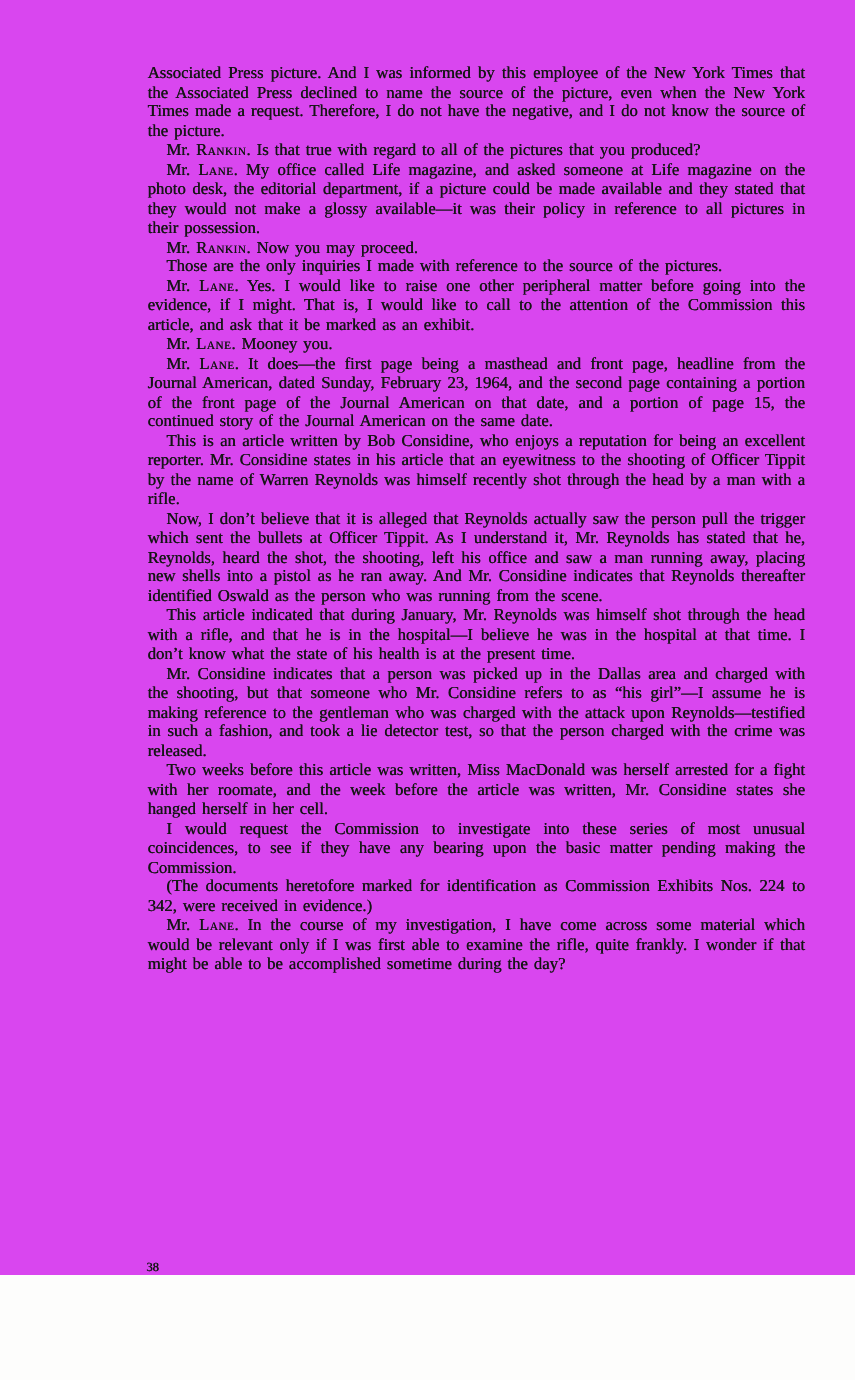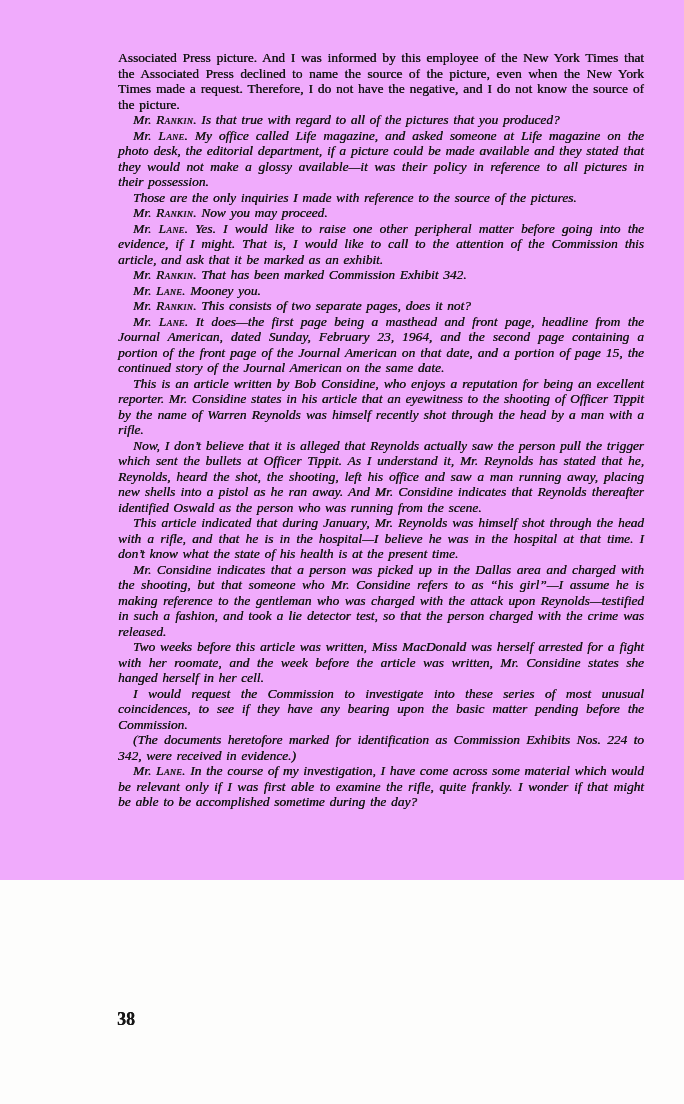--- a/index.html
+++ b/index.html
@@ -6,75 +6,71 @@
     margin: 0;
     padding: 0;
     width: 684px;
     height: 1104px;
     background: #fdfdfc;
     overflow: hidden;
   }
   .page {
     position: relative;
     width: 684px;
-    height: 880px;
-    background: #f0abfc;
+    height: 1020px;
+    background: #d946ef;
     font-family: "Liberation Serif", serif;
     color: #161616;
   }
   .text-block {
     position: absolute;
     left: 118px;
     top: 50px;
     width: 526px;
     font-size: 13.4px;
     line-height: 15.5px;
     text-align: justify;
     word-spacing: 1.4px;
     text-shadow: 0.3px 0 0 currentColor;
   }
   .para {
     margin: 0;
     padding: 0;
   }
   .para.indent {
     text-indent: 15px;
-    font-style: italic;
   }
   .sc {
     font-variant: small-caps;
     letter-spacing: 0.4px;
   }
   .page-number {
     position: absolute;
     left: 117px;
     top: 1009px;
-    font-size: 18px;
+    font-size: 10px;
     text-shadow: 0.3px 0 0 currentColor;
-    font-weight: bold;
   }
 </style>
 </head>
 <body>
 
 <div class="page">
   <div class="text-block" id="paragraphs">
       <p class="para"><span>Associated Press picture. And I was informed by this employee of the New York Times that the Associated Press declined to name the source of the picture, even when the New York Times made a request. Therefore, I do not have the negative, and I do not know the source of the picture.</span></p>
       <p class="para indent"><span>Mr. </span><span class="sc">Rankin</span><span>. Is that true with regard to all of the pictures that you produced?</span></p>
       <p class="para indent"><span>Mr. </span><span class="sc">Lane</span><span>. My office called Life magazine, and asked someone at Life magazine on the photo desk, the editorial department, if a picture could be made available and they stated that they would not make a glossy available—it was their policy in reference to all pictures in their possession.</span></p>
+      <p class="para indent"><span>Mr. </span><span class="sc">Rankin</span><span>. Now you may proceed.</span></p>
       <p class="para indent"><span>Those are the only inquiries I made with reference to the source of the pictures.</span></p>
-      <p class="para indent"><span>Mr. </span><span class="sc">Rankin</span><span>. Now you may proceed.</span></p>
       <p class="para indent"><span>Mr. </span><span class="sc">Lane</span><span>. Yes. I would like to raise one other peripheral matter before going into the evidence, if I might. That is, I would like to call to the attention of the Commission this article, and ask that it be marked as an exhibit.</span></p>
-      <p class="para indent"><span>Mr. </span><span class="sc">Rankin</span><span>. That has been marked Commission Exhibit 342.</span></p>
       <p class="para indent"><span>Mr. </span><span class="sc">Lane</span><span>. Mooney you.</span></p>
-      <p class="para indent"><span>Mr. </span><span class="sc">Rankin</span><span>. This consists of two separate pages, does it not?</span></p>
       <p class="para indent"><span>Mr. </span><span class="sc">Lane</span><span>. It does—the first page being a masthead and front page, headline from the Journal American, dated Sunday, February 23, 1964, and the second page containing a portion of the front page of the Journal American on that date, and a portion of page 15, the continued story of the Journal American on the same date.</span></p>
       <p class="para indent"><span>This is an article written by Bob Considine, who enjoys a reputation for being an excellent reporter. Mr. Considine states in his article that an eyewitness to the shooting of Officer Tippit by the name of Warren Reynolds was himself recently shot through the head by a man with a rifle.</span></p>
       <p class="para indent"><span>Now, I don’t believe that it is alleged that Reynolds actually saw the person pull the trigger which sent the bullets at Officer Tippit. As I understand it, Mr. Reynolds has stated that he, Reynolds, heard the shot, the shooting, left his office and saw a man running away, placing new shells into a pistol as he ran away. And Mr. Considine indicates that Reynolds thereafter identified Oswald as the person who was running from the scene.</span></p>
       <p class="para indent"><span>This article indicated that during January, Mr. Reynolds was himself shot through the head with a rifle, and that he is in the hospital—I believe he was in the hospital at that time. I don’t know what the state of his health is at the present time.</span></p>
       <p class="para indent"><span>Mr. Considine indicates that a person was picked up in the Dallas area and charged with the shooting, but that someone who Mr. Considine refers to as “his girl”—I assume he is making reference to the gentleman who was charged with the attack upon Reynolds—testified in such a fashion, and took a lie detector test, so that the person charged with the crime was released.</span></p>
       <p class="para indent"><span>Two weeks before this article was written, Miss MacDonald was herself arrested for a fight with her roomate, and the week before the article was written, Mr. Considine states she hanged herself in her cell.</span></p>
-      <p class="para indent"><span>I would request the Commission to investigate into these series of most unusual coincidences, to see if they have any bearing upon the basic matter pending before the Commission.</span></p>
+      <p class="para indent"><span>I would request the Commission to investigate into these series of most unusual coincidences, to see if they have any bearing upon the basic matter pending making the Commission.</span></p>
       <p class="para indent"><span>(The documents heretofore marked for identification as Commission Exhibits Nos. 224 to 342, were received in evidence.)</span></p>
       <p class="para indent"><span>Mr. </span><span class="sc">Lane</span><span>. In the course of my investigation, I have come across some material which would be relevant only if I was first able to examine the rifle, quite frankly. I wonder if that might be able to be accomplished sometime during the day?</span></p>
     </div>
   <div class="page-number">38</div>
 </div>
 
 </body></html>

